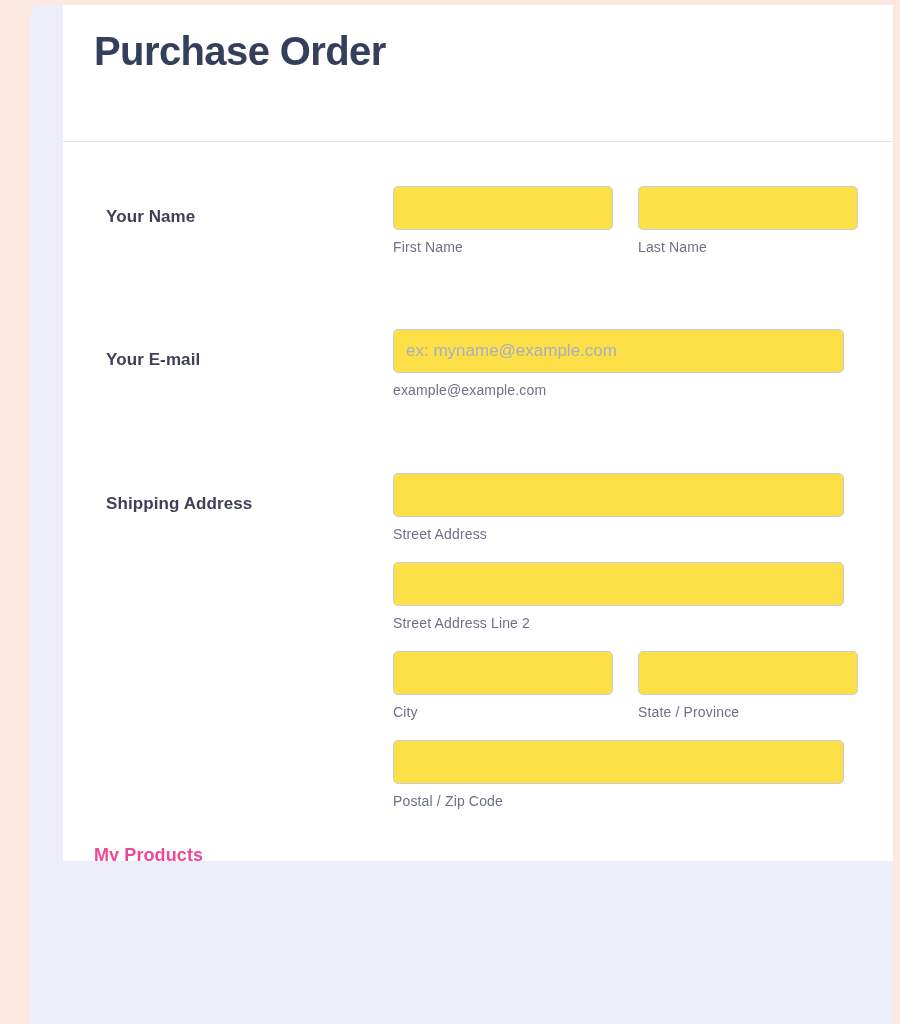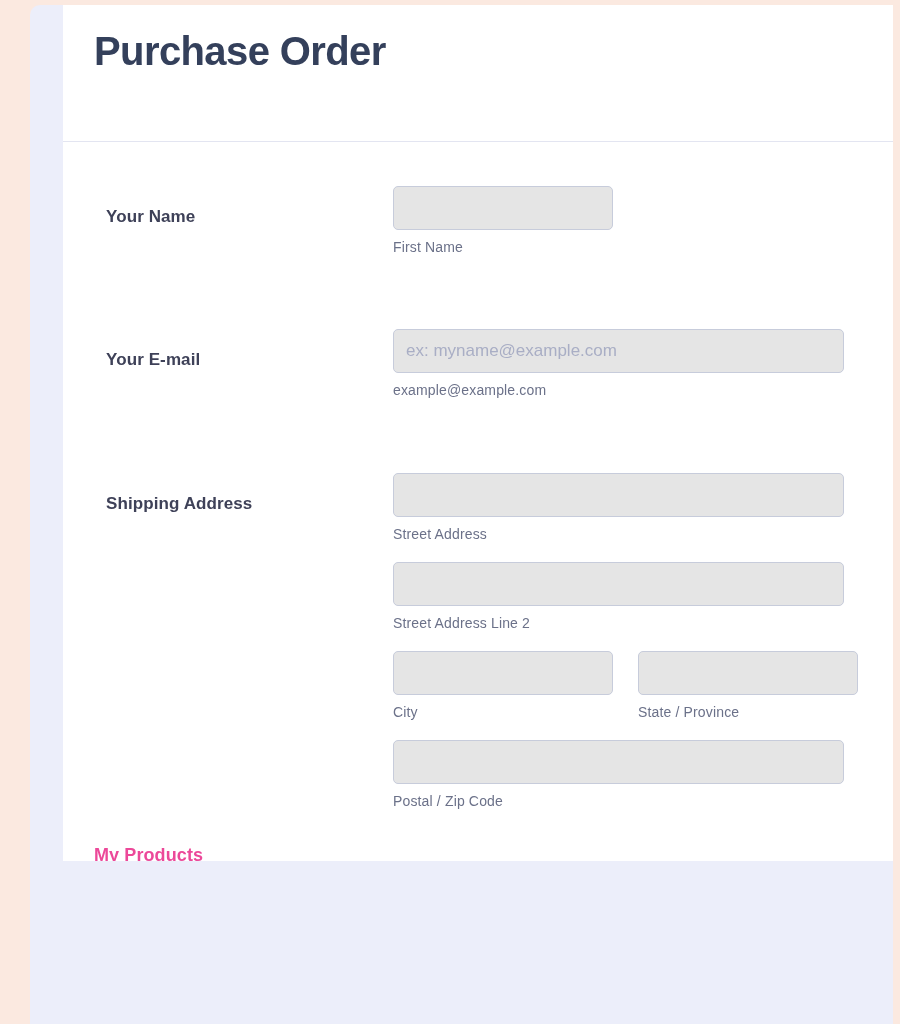--- a/index.html
+++ b/index.html
@@ -100,21 +100,21 @@
     gap: 25px;
   }
   .sub-field { display: flex; flex-direction: column; }
   .sub-field.half { width: 220px; }
   .sub-field.full { width: 451px; }
 
   .text-input {
     height: 44px;
     border: 1px solid #c7ccdb;
     border-radius: 5px;
-    background: #e5e5e5;
+    background: #fde047;
     font-family: "Liberation Sans", sans-serif;
     font-size: 17px;
     color: #3e4158;
     padding: 0 12px;
     outline: none;
     width: 100%;
   }
   .text-input::placeholder {
     color: #a9aec5;
   }
@@ -207,20 +207,24 @@
     <div class="field-gap-lg"></div>
 
     <div class="field-row">
       <div class="field-label">Your Name</div>
       <div class="field-control">
         <div class="sub-row">
           <div class="sub-field half">
             <input class="text-input" type="text" placeholder="" style="">
             <div class="sub-label">First Name</div>
           </div>
+          <div class="sub-field half">
+            <input class="text-input" type="text" placeholder="" style="">
+            <div class="sub-label">Last Name</div>
+          </div>
         </div>
       </div>
     </div>
 
     <div class="field-gap-lg"></div>
     <div style="height:30px"></div>
 
     <div class="field-row">
       <div class="field-label">Your E-mail</div>
       <div class="field-control">

